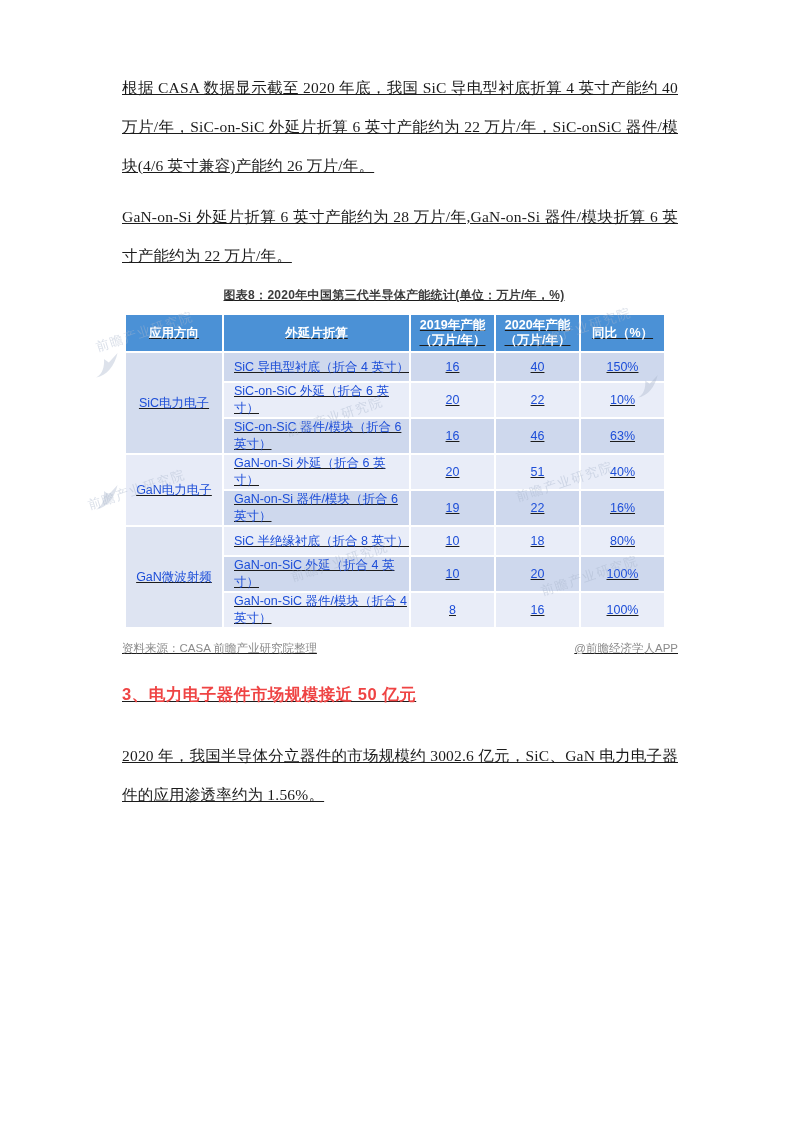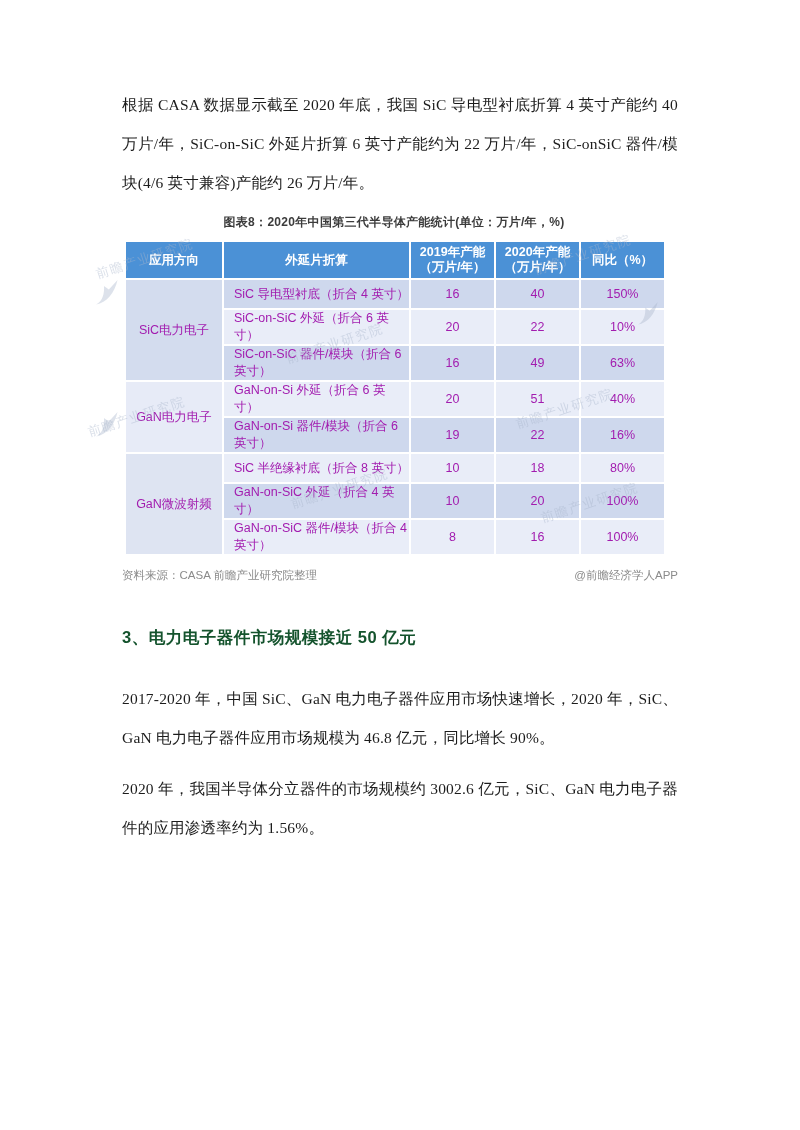--- a/index.html
+++ b/index.html
@@ -4,21 +4,21 @@
 <style>
   * { box-sizing: border-box; }
   html, body { margin: 0; padding: 0; }
   body {
     width: 800px; height: 1130px;
     background: #ffffff;
     font-family: "Liberation Serif", "DejaVu Serif", serif;
     color: #1c1c1c;
     overflow: hidden;
   }
-  .page { padding: 85px 122px 0 122px; }
+  .page { padding: 68px 122px 0 122px; text-decoration: underline; }
 
   p.para {
     font-size: 15.5px;
     line-height: 39px;
     text-align: justify;
     letter-spacing: 0.2px;
     margin: 0 0 12px 0;
   }
 
   .figure { margin-top: 6px; }
@@ -37,21 +37,21 @@
 
   table.cap {
     border-collapse: collapse;
     width: 540px;
     table-layout: fixed;
     font-family: "Liberation Sans", "DejaVu Sans", sans-serif;
   }
   table.cap th, table.cap td {
     border: 2px solid #ffffff;
     font-size: 12.5px;
-    color: #a21caf;
+    color: #1d4ed8;
     text-align: center;
     padding: 0;
     overflow: hidden;
   }
   table.cap thead th {
     background: var(--header-bg, #4B91D6);
     color: #ffffff;
     font-weight: bold;
     height: 38px;
     line-height: 15px;
@@ -76,23 +76,23 @@
     font-family: "Liberation Sans", "DejaVu Sans", sans-serif;
     font-size: 11.5px;
     color: #8b8b8b;
     text-align: center;
   }
 
   h2.section {
     font-family: "Liberation Sans", "DejaVu Sans", sans-serif;
     font-size: 16.5px;
     font-weight: bold;
-    color: #14532d;
+    color: #ef4444;
     letter-spacing: 0.5px;
-    margin: 44px 0 30px 0;
+    margin: 28px 0 30px 0;
   }
 
   
   .wm {
     position: absolute;
     font-family: "Liberation Sans", "DejaVu Sans", sans-serif;
     font-size: 13px;
     letter-spacing: 1.5px;
     color: var(--watermark, #A8B5CB);
     opacity: 0.42;
@@ -109,20 +109,21 @@
     z-index: 3;
   }
   .wm-logo svg { display: block; }
 </style>
 </head>
 <body>
 
 <div class="page">
 
   <p class="para">根据 CASA 数据显示截至 2020 年底，我国 SiC 导电型衬底折算 4 英寸产能约 40 万片/年，SiC-on-SiC 外延片折算 6 英寸产能约为 22 万片/年，SiC-onSiC 器件/模块(4/6 英寸兼容)产能约 26 万片/年。</p>
+  <p class="para">GaN-on-Si 外延片折算 6 英寸产能约为 28 万片/年,GaN-on-Si 器件/模块折算 6 英寸产能约为 22 万片/年。</p>
 
   <div class="figure">
     <div class="figure-title">图表8：2020年中国第三代半导体产能统计(单位：万片/年，%)</div>
 
     <div class="table-wrap">
 
       <div class="wm" style="left:-30px; top:10px;">前瞻产业研究院</div>
       <div class="wm" style="left:408px; top:6px;">前瞻产业研究院</div>
       <div class="wm" style="left:160px; top:95px;">前瞻产业研究院</div>
       <div class="wm" style="left:-38px; top:168px;">前瞻产业研究院</div>
@@ -187,21 +188,21 @@
           </tr>
           <tr>
             <td class="seg shade-b">SiC-on-SiC 外延（折合 6 英寸）</td>
             <td class="shade-b">20</td>
             <td class="shade-b">22</td>
             <td class="shade-b">10%</td>
           </tr>
           <tr>
             <td class="seg shade-a">SiC-on-SiC 器件/模块（折合 6英寸）</td>
             <td class="shade-a">16</td>
-            <td class="shade-a">49</td>
+            <td class="shade-a">46</td>
             <td class="shade-a">63%</td>
           </tr>
           <tr>
             <th class="group g2" rowspan="2">GaN电力电子</th>
             <td class="seg shade-b">GaN-on-Si 外延（折合 6 英寸）</td>
             <td class="shade-b">20</td>
             <td class="shade-b">51</td>
             <td class="shade-b">40%</td>
           </tr>
           <tr>
@@ -234,16 +235,15 @@
     </div>
 
     <div class="source">
       <span>资料来源：CASA 前瞻产业研究院整理</span>
       <span>@前瞻经济学人APP</span>
     </div>
   </div>
 
   <h2 class="section">3、电力电子器件市场规模接近 50 亿元</h2>
 
-  <p class="para">2017-2020 年，中国 SiC、GaN 电力电子器件应用市场快速增长，2020 年，SiC、GaN 电力电子器件应用市场规模为 46.8 亿元，同比增长 90%。</p>
   <p class="para">2020 年，我国半导体分立器件的市场规模约 3002.6 亿元，SiC、GaN 电力电子器件的应用渗透率约为 1.56%。</p>
 
 </div>
 
 </body></html>

